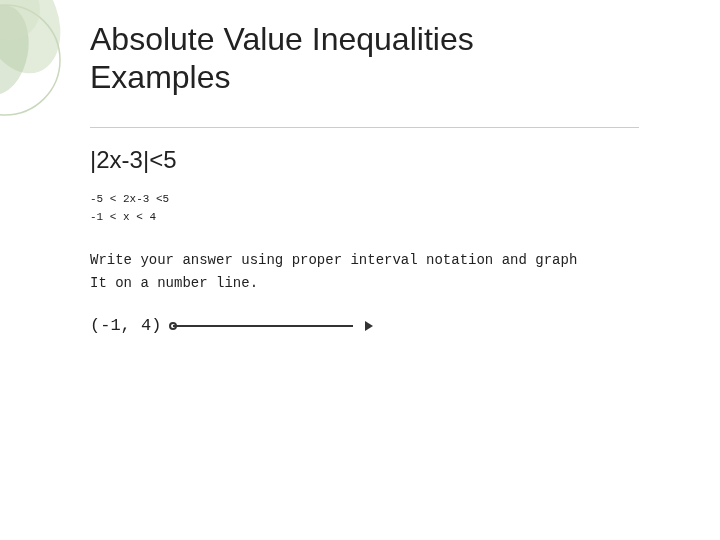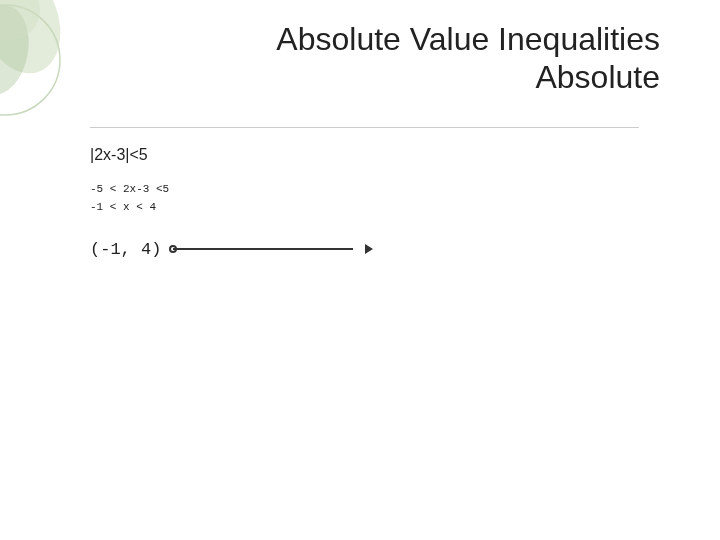--- a/index.html
+++ b/index.html
@@ -43,33 +43,33 @@
 
     .title-section {
       margin-bottom: 30px;
     }
 
     .page-title {
       font-size: 32px;
       font-weight: normal;
       color: #222222;
       line-height: 1.2;
-      text-align: right;
+      text-align: left;
       margin-right: 40px;
     }
 
     .divider {
       border: none;
       border-top: 1px solid #cccccc;
       margin: 18px 0 18px 0;
       width: 90%;
     }
 
     .problem-label {
-      font-size: 16px;
+      font-size: 24px;
       color: #222222;
       margin-bottom: 16px;
       font-family: Arial, sans-serif;
     }
 
     .steps-block {
       font-family: 'Courier New', Courier, monospace;
       font-size: 11px;
       color: #222222;
       line-height: 1.7;
@@ -148,33 +148,37 @@
     <ellipse cx="10" cy="60" rx="28" ry="45" fill="#a8c498" opacity="0.4" transform="rotate(10, 10, 60)"></ellipse>
     <circle cx="20" cy="20" r="30" fill="#d0dfc0" opacity="0.4"></circle>
   </svg>
 </div>
 
 <div class="main-content">
 
   <div class="title-section">
     <h1 class="page-title">
       <span>Absolute Value Inequalities</span><br>
-      <span>Absolute</span>
+      <span>Examples</span>
     </h1>
   </div>
 
   <hr class="divider">
 
   <div class="problem-label">|2x-3|&lt;5</div>
 
   <div class="steps-block">
     <div>-5 &lt; 2x-3 &lt;5</div>
     <div>-1 &lt; x &lt; 4</div>
   </div>
 
+  <div class="instruction-text">
+    <div>Write your answer using proper interval notation and graph</div>
+    <div>It on a number line.</div>
+  </div>
 
   <div class="answer-section">
     <span class="answer-label">(-1, 4)</span>
     <div class="number-line">
       <div class="number-line-dot"></div>
       <div class="number-line-bar"></div>
       <div class="number-line-arrow"></div>
     </div>
   </div>
 

